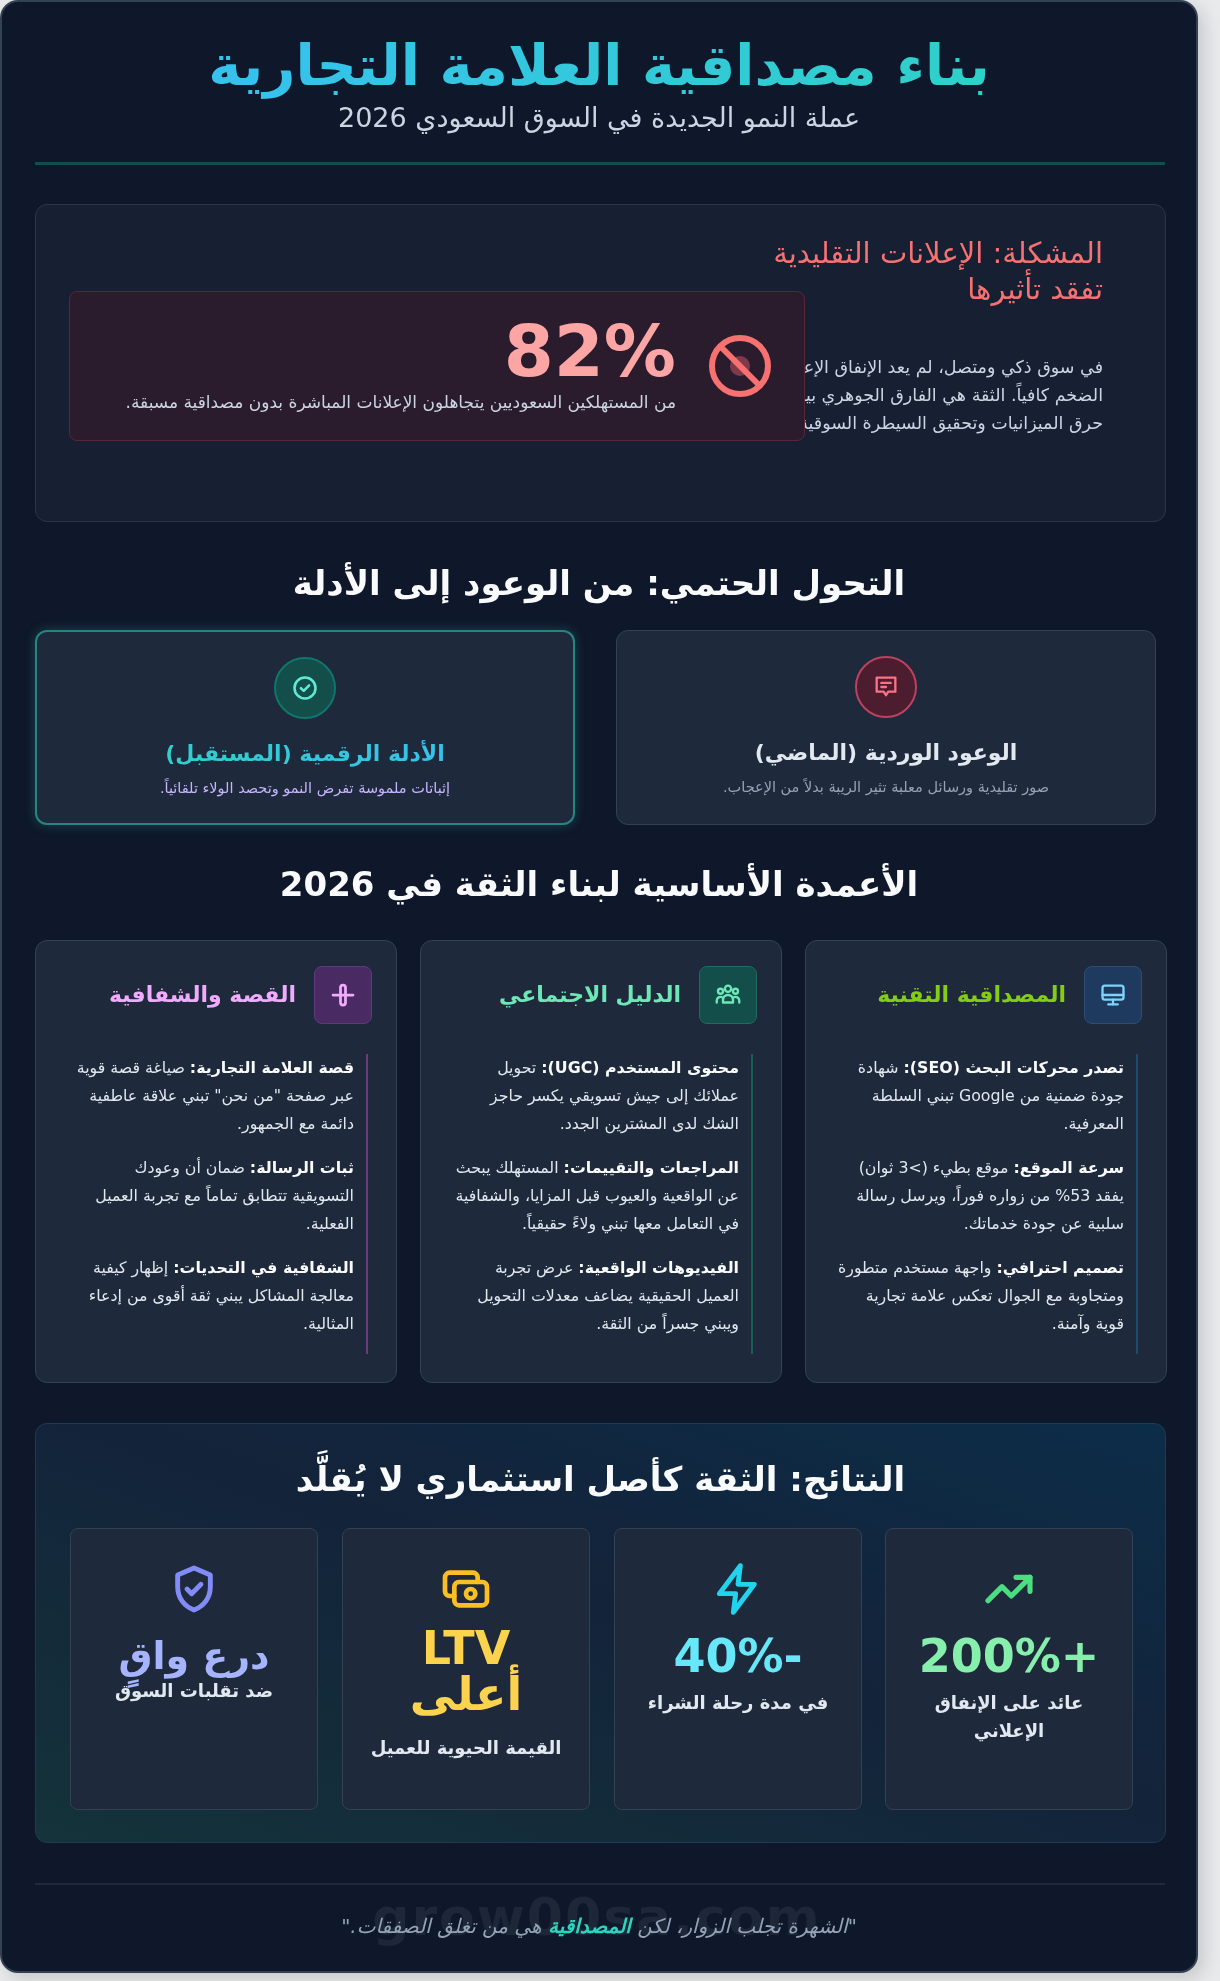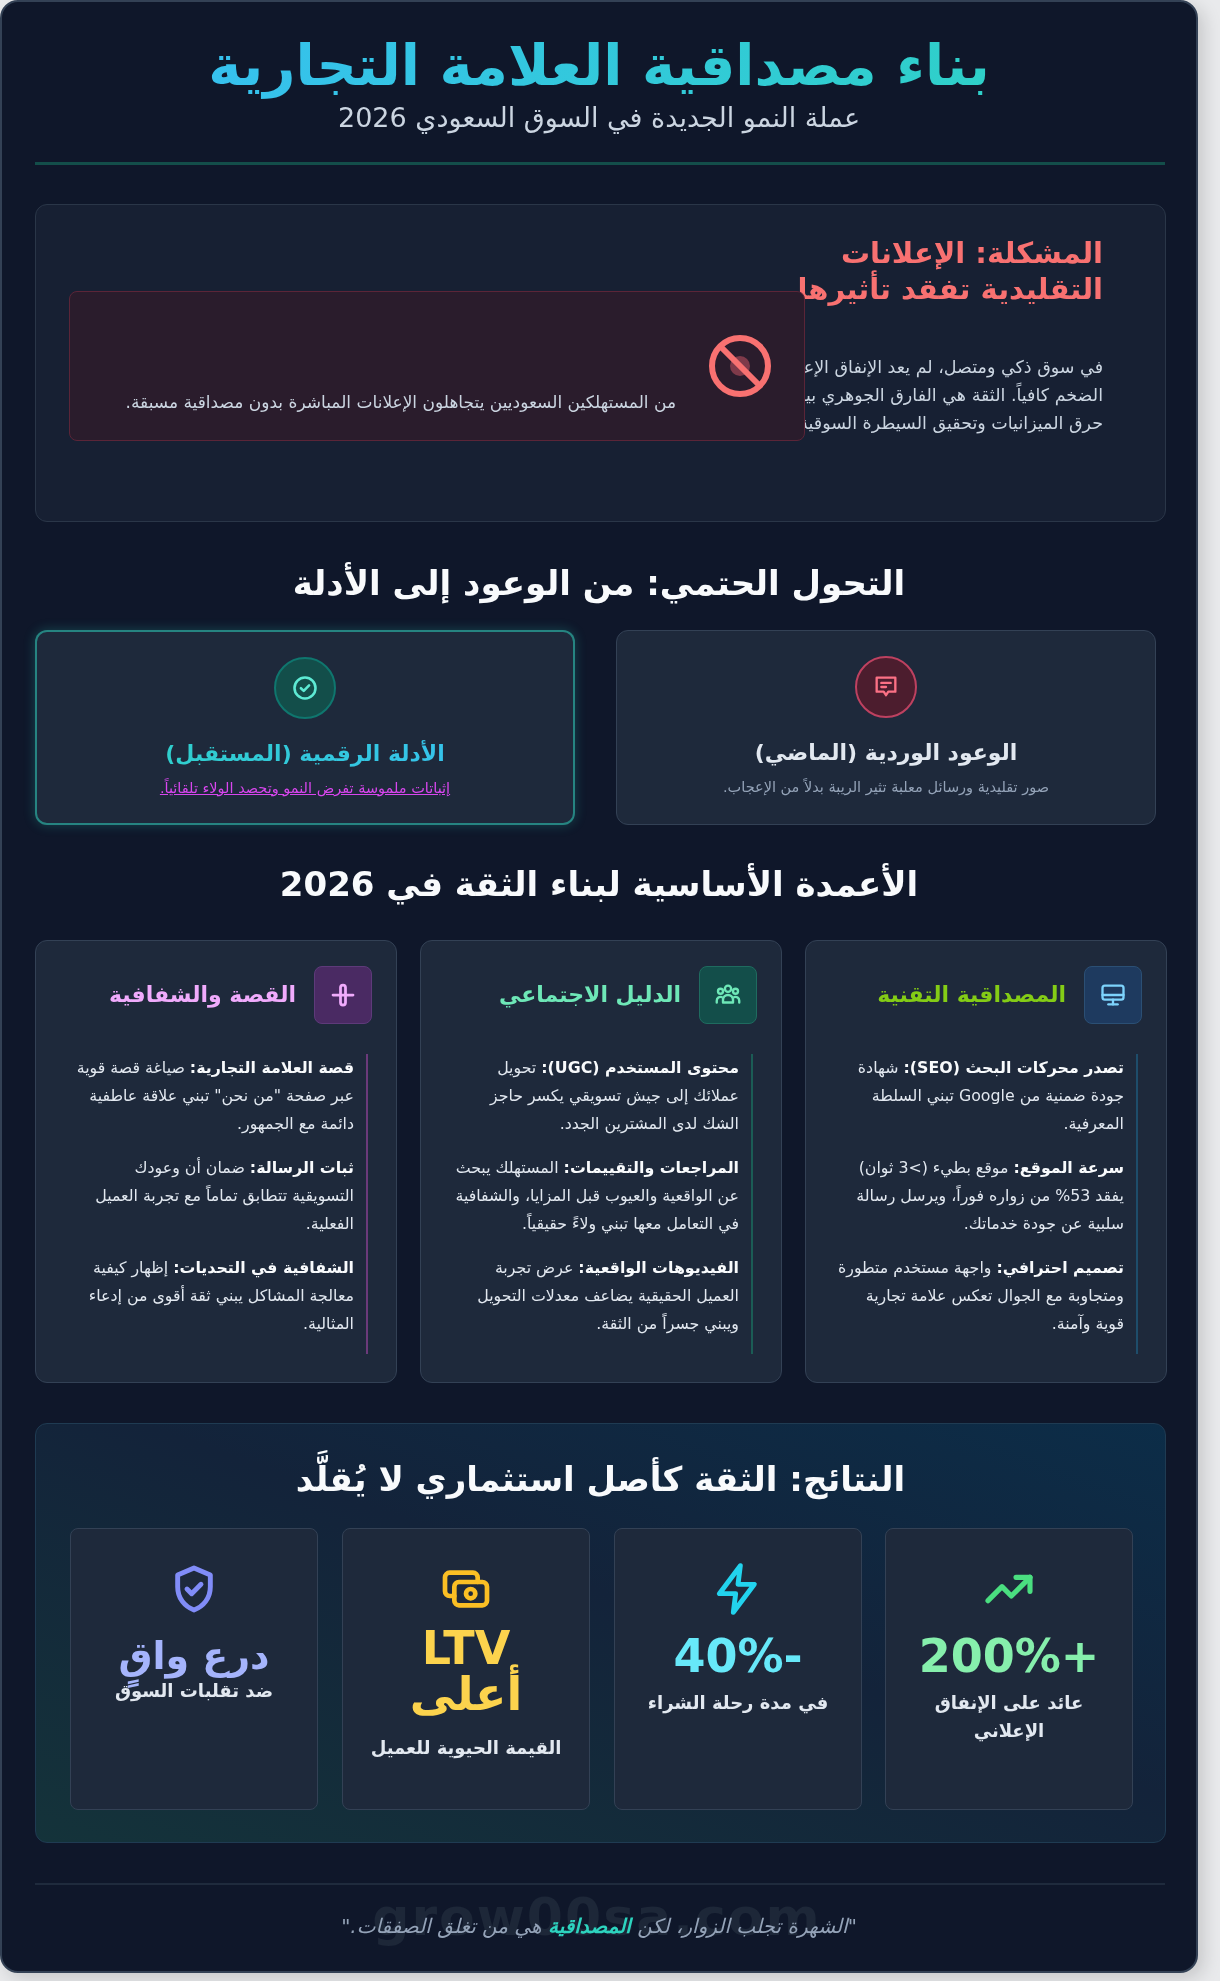--- a/index.html
+++ b/index.html
@@ -25,21 +25,21 @@
   }
   .divider-top { left: 33px; top: 160px; width: 1130px; height: 3px; background: #134e4a; }
 
   
   .problem {
     left: 33px; top: 202px; width: 1131px; height: 318px;
     background: #172033; border: 1px solid #2a3648; border-radius: 12px;
   }
   .problem-heading {
     right: 62px; top: 30px; width: 330px; text-align: right;
-    font-size: 29px; font-weight: bold; color: #f87171; line-height: 36px;
+    font-size: 29px; font-weight: normal; color: #f87171; line-height: 36px;
   }
   .problem-text {
     right: 62px; top: 148px; width: 330px; text-align: right;
     font-size: 17.5px; color: #cbd5e1; line-height: 28px;
   }
   .stat-box {
     left: 33px; top: 86px; width: 736px; height: 150px;
     background: #2a1c2c; border: 1px solid #5b2538; border-radius: 8px;
   }
   .stat-icon { right: 30px; top: 40px; width: 68px; height: 68px; }
@@ -68,21 +68,21 @@
     display: flex; align-items: center; justify-content: center;
   }
   .future .cmp-icon { background: #134e4a; border: 2px solid #0f766e; }
   .past .cmp-icon { background: #4c1d2e; border: 2px solid #be4160; }
   .cmp-title { left: 0; right: 0; top: 105px; text-align: center; font-size: 22px; font-weight: bold; line-height: 34px; }
   .future .cmp-title {
     background: linear-gradient(90deg, #2dd4bf, #38bdf8); -webkit-background-clip: text; background-clip: text; color: transparent;
   }
   .past .cmp-title { color: #e2e8f0; }
   .cmp-desc { left: 0; right: 0; top: 145px; text-align: center; font-size: 14.5px; line-height: 22px; }
-  .future .cmp-desc { color: #d946ef; text-decoration: underline; }
+  .future .cmp-desc { color: #c4b5fd; }
   .past .cmp-desc { color: #94a3b8; }
 
   
   .pillar {
     top: 938px; width: 362px; height: 443px; background: #1e293b; border: 1px solid #334155; border-radius: 12px;
   }
   .pillar-head { right: 24px; top: 25px; height: 58px; display: flex; align-items: center; gap: 18px; }
   .pillar-icon {
     width: 58px; height: 58px; border-radius: 8px; display: flex; align-items: center; justify-content: center;
   }
@@ -132,20 +132,21 @@
     <div class="abs problem-heading">المشكلة: الإعلانات التقليدية تفقد تأثيرها</div>
     <div class="abs problem-text">في سوق ذكي ومتصل، لم يعد الإنفاق الإعلاني الضخم كافياً. الثقة هي الفارق الجوهري بين حرق الميزانيات وتحقيق السيطرة السوقية.</div>
     <div class="abs stat-box">
       <div class="abs stat-icon">
         <svg width="68" height="68" viewBox="0 0 68 68">
           <circle cx="34" cy="34" r="10" fill="#7f3a4a"></circle>
           <circle cx="34" cy="34" r="28" fill="none" stroke="#f87171" stroke-width="6"></circle>
           <line x1="14" y1="14" x2="54" y2="54" stroke="#f87171" stroke-width="6"></line>
         </svg>
       </div>
+      <div class="abs stat-num">82%</div>
       <div class="abs stat-desc">من المستهلكين السعوديين يتجاهلون الإعلانات المباشرة بدون مصداقية مسبقة.</div>
     </div>
   </div>
 
   <div class="abs section-title" style="top:556px;">التحول الحتمي: من الوعود إلى الأدلة</div>
 
   <div class="abs cmp-card past">
     <div class="abs cmp-icon">
       <svg width="28" height="28" viewBox="0 0 24 24" fill="none" stroke="#fb7185" stroke-width="2" stroke-linecap="round" stroke-linejoin="round">
         <path d="M4 4h16v12h-6l-2 3-2-3H4z"></path>

